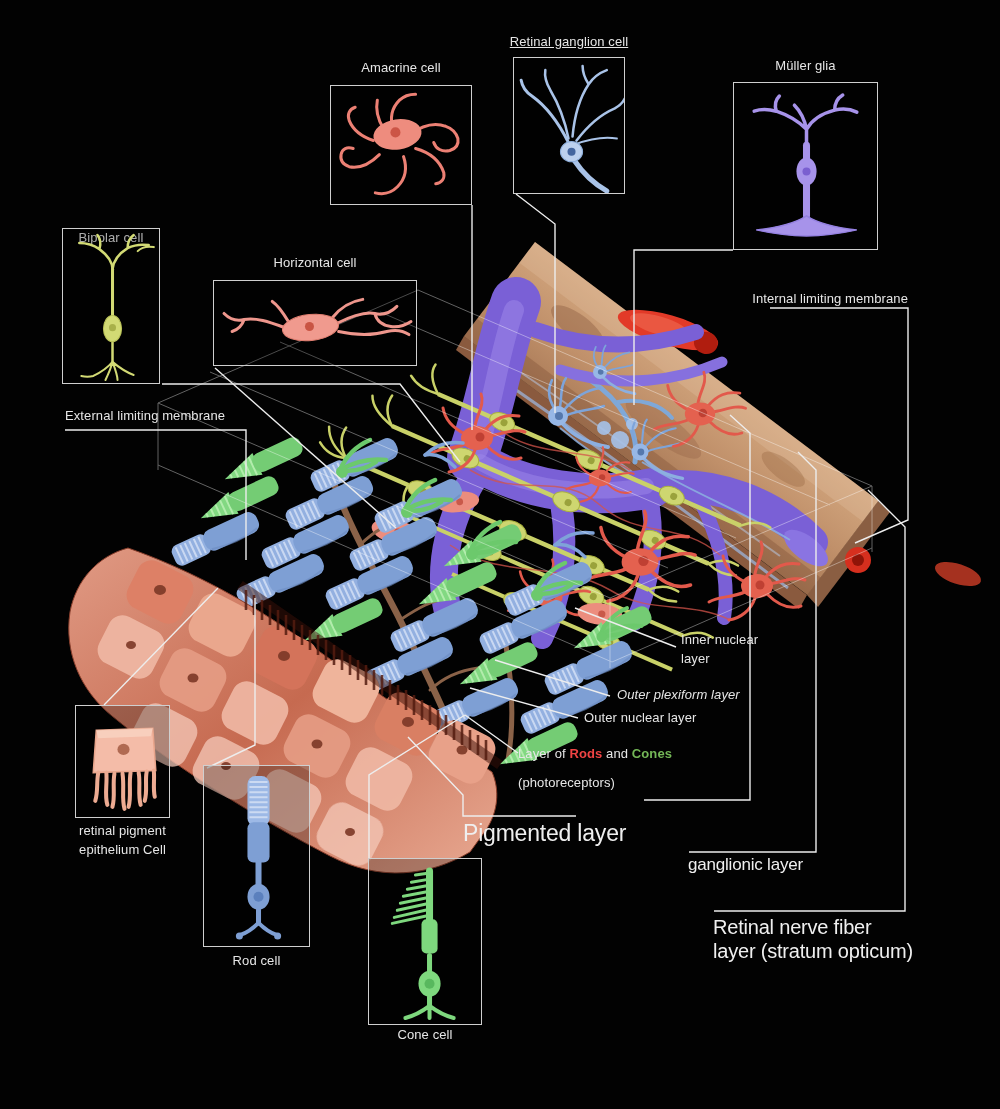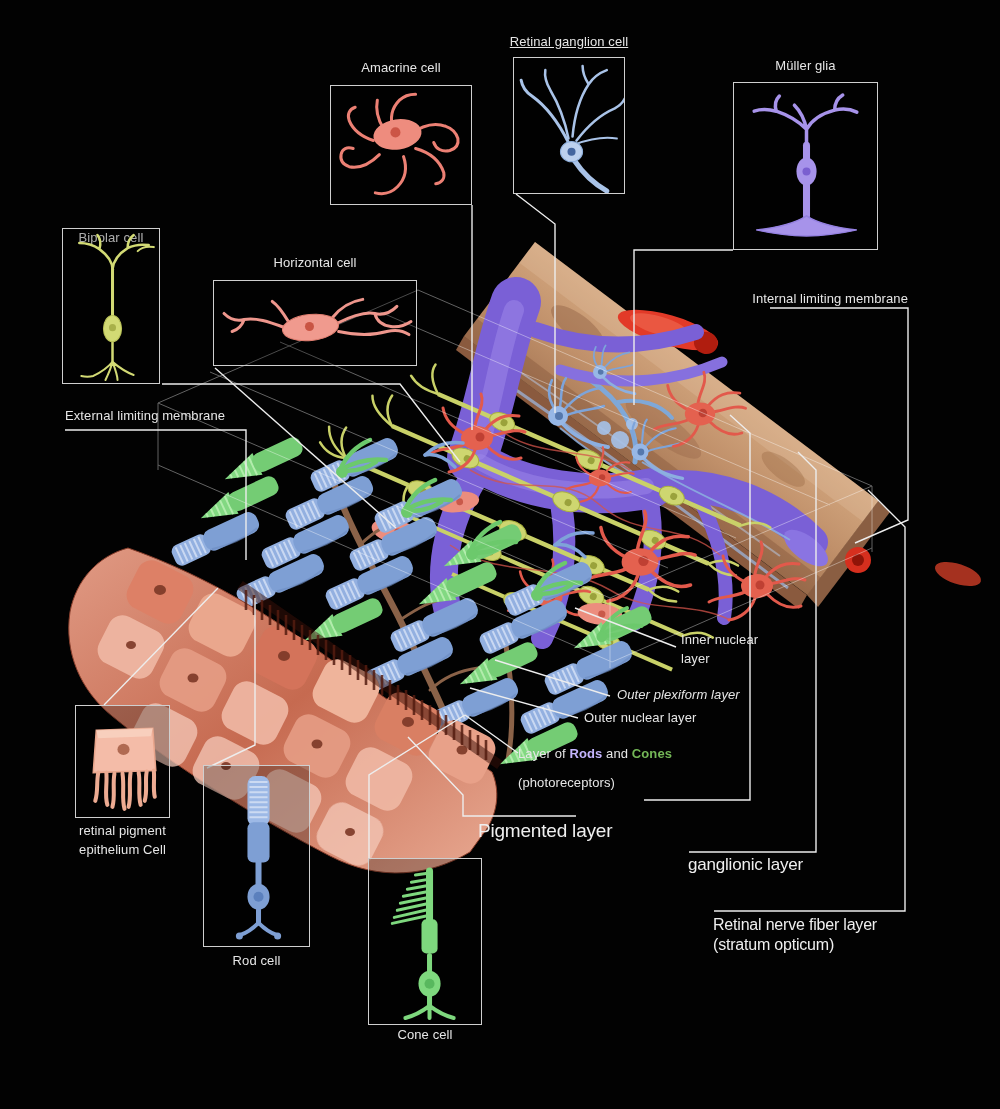--- a/index.html
+++ b/index.html
@@ -6,21 +6,21 @@
   .stage{position:relative;width:1000px;height:1109px;background:#020202;overflow:hidden;
          font-family:"Liberation Sans",sans-serif;}
   .model-svg{position:absolute;left:0;top:0;}
   .cellbox{position:absolute;border:1.5px solid #cfcfcf;background:rgba(0,0,0,0.25);box-sizing:border-box;}
   .cellbox svg{display:block;width:100%;height:100%;}
   .lbl{position:absolute;color:#e6e6e6;font-size:13px;letter-spacing:.1px;line-height:1.45;white-space:pre;}
   .lbl.wrap{white-space:normal;}
   .boxlbl{text-align:center;}
   .biglbl{position:absolute;color:#efefef;font-size:17.5px;letter-spacing:-.2px;line-height:1.22;}
   .rt{text-align:right;}
-  .rods-word{color:#c4b5fd;font-weight:bold;}
+  .rods-word{color:#ef4444;font-weight:bold;}
   .cones-word{color:#74b757;font-weight:bold;}
 </style>
 </head>
 <body>
 
 <div class="stage">
 
   <svg class="model-svg" width="1000" height="1109" viewBox="0 0 1000 1109">
     <defs>
       <linearGradient id="slabG" x1="0" y1="0" x2="0" y2="1">
@@ -500,17 +500,17 @@
   <div class="lbl boxlbl" style="left:368px;top:1026px;width:114px;">Cone cell</div>
 
   <div class="lbl" style="left:65px;top:407px;">External limiting membrane</div>
   <div class="lbl rt" style="right:92px;top:290px;">Internal limiting membrane</div>
   <div class="lbl wrap" style="left:681px;top:631px;width:100px;">Inner nuclear layer</div>
   <div class="lbl" style="left:617px;top:686px;font-style:italic;">Outer plexiform layer</div>
   <div class="lbl" style="left:584px;top:709px;">Outer nuclear layer</div>
   <div class="lbl" style="left:518px;top:745px;"><span>Layer of </span><span class="rods-word">Rods</span><span> and </span><span class="cones-word">Cones</span></div>
   <div class="lbl" style="left:518px;top:767px;margin-top:7px;">(photoreceptors)</div>
 
-  <div class="biglbl" style="left:463px;top:819px;font-size:19px;margin-left:15px;">Pigmented layer</div>
+  <div class="biglbl" style="left:463px;top:819px;font-size:23px;">Pigmented layer</div>
   <div class="biglbl" style="left:688px;top:855px;font-size:17px;">ganglionic layer</div>
-  <div class="biglbl" style="left:713px;top:915px;width:205px;font-size:16px;">Retinal nerve fiber layer (stratum opticum)</div>
+  <div class="biglbl" style="left:713px;top:915px;width:205px;font-size:20px;">Retinal nerve fiber layer (stratum opticum)</div>
 
 </div>
 
 </body></html>

